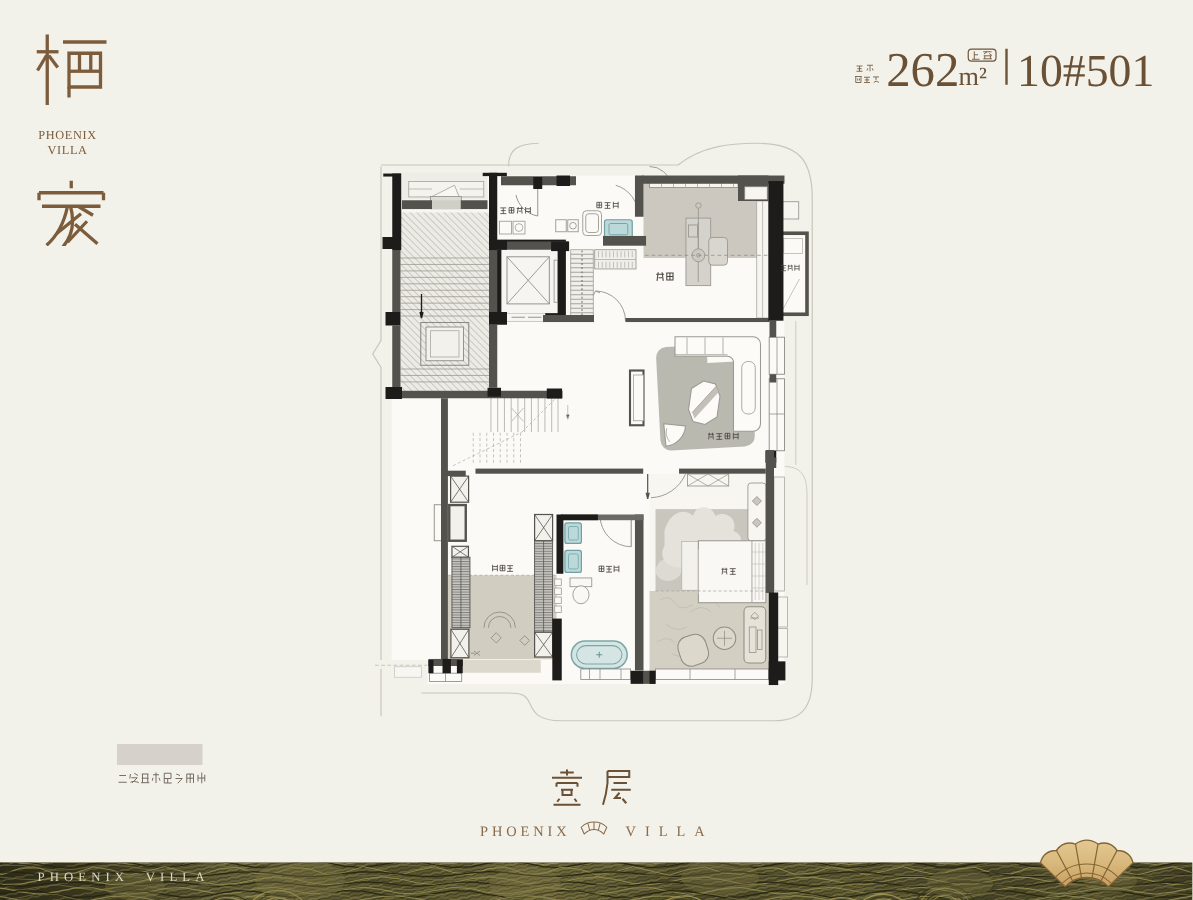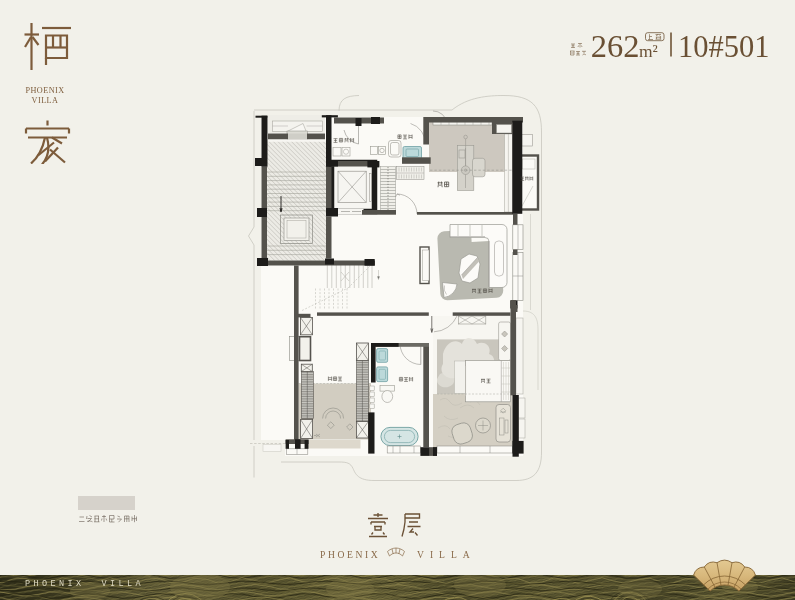--- a/index.html
+++ b/index.html
@@ -590,21 +590,21 @@
 <path d="M718.4,-10.7 A19.6,19.6 0 0 0 681.6,-10.7" stroke="#33311b" stroke-width="0.6" opacity="0.85" fill="none"></path>
 <path d="M722.4,-12.1 A23.8,23.8 0 0 0 677.6,-12.1" stroke="#a89c58" stroke-width="0.8" opacity="0.85" fill="none"></path>
 <ellipse cx="200" cy="12" rx="30" ry="13.5" fill="#7d7544" opacity="0.35"></ellipse>
 <ellipse cx="480" cy="10" rx="26" ry="11.700000000000001" fill="#7d7544" opacity="0.35"></ellipse>
 <ellipse cx="640" cy="14" rx="22" ry="9.9" fill="#7d7544" opacity="0.35"></ellipse>
 <ellipse cx="90" cy="16" rx="20" ry="9.0" fill="#7d7544" opacity="0.35"></ellipse>
 <ellipse cx="350" cy="14" rx="24" ry="10.8" fill="#7d7544" opacity="0.35"></ellipse>
 <ellipse cx="740" cy="12" rx="18" ry="8.1" fill="#7d7544" opacity="0.35"></ellipse>
 </svg>
 </div>
-<div class="abs" style="left:25px;top:579px;font-size:8.5px;letter-spacing:3.4px;color:#ded9c2;font-family:Liberation Mono, monospace;z-index:5;">PHOENIX&nbsp;&nbsp;VILLA</div>
+<div class="abs" style="left:25px;top:579px;font-size:8.5px;letter-spacing:3.4px;color:#ded9c2;font-family:Liberation Serif, serif;z-index:5;">PHOENIX&nbsp;&nbsp;VILLA</div>
 
 <svg class="abs" style="left:690px;top:554px" width="70" height="48" viewBox="0 0 70 48">
 <defs>
   <linearGradient id="fang" x1="0" y1="0" x2="0" y2="1">
     <stop offset="0" stop-color="#e3c992"></stop>
     <stop offset="0.5" stop-color="#d8b87c"></stop>
     <stop offset="1" stop-color="#c69f62"></stop>
   </linearGradient>
 </defs>
 <g stroke="#856434" stroke-width="0.9" fill="url(#fang)">

